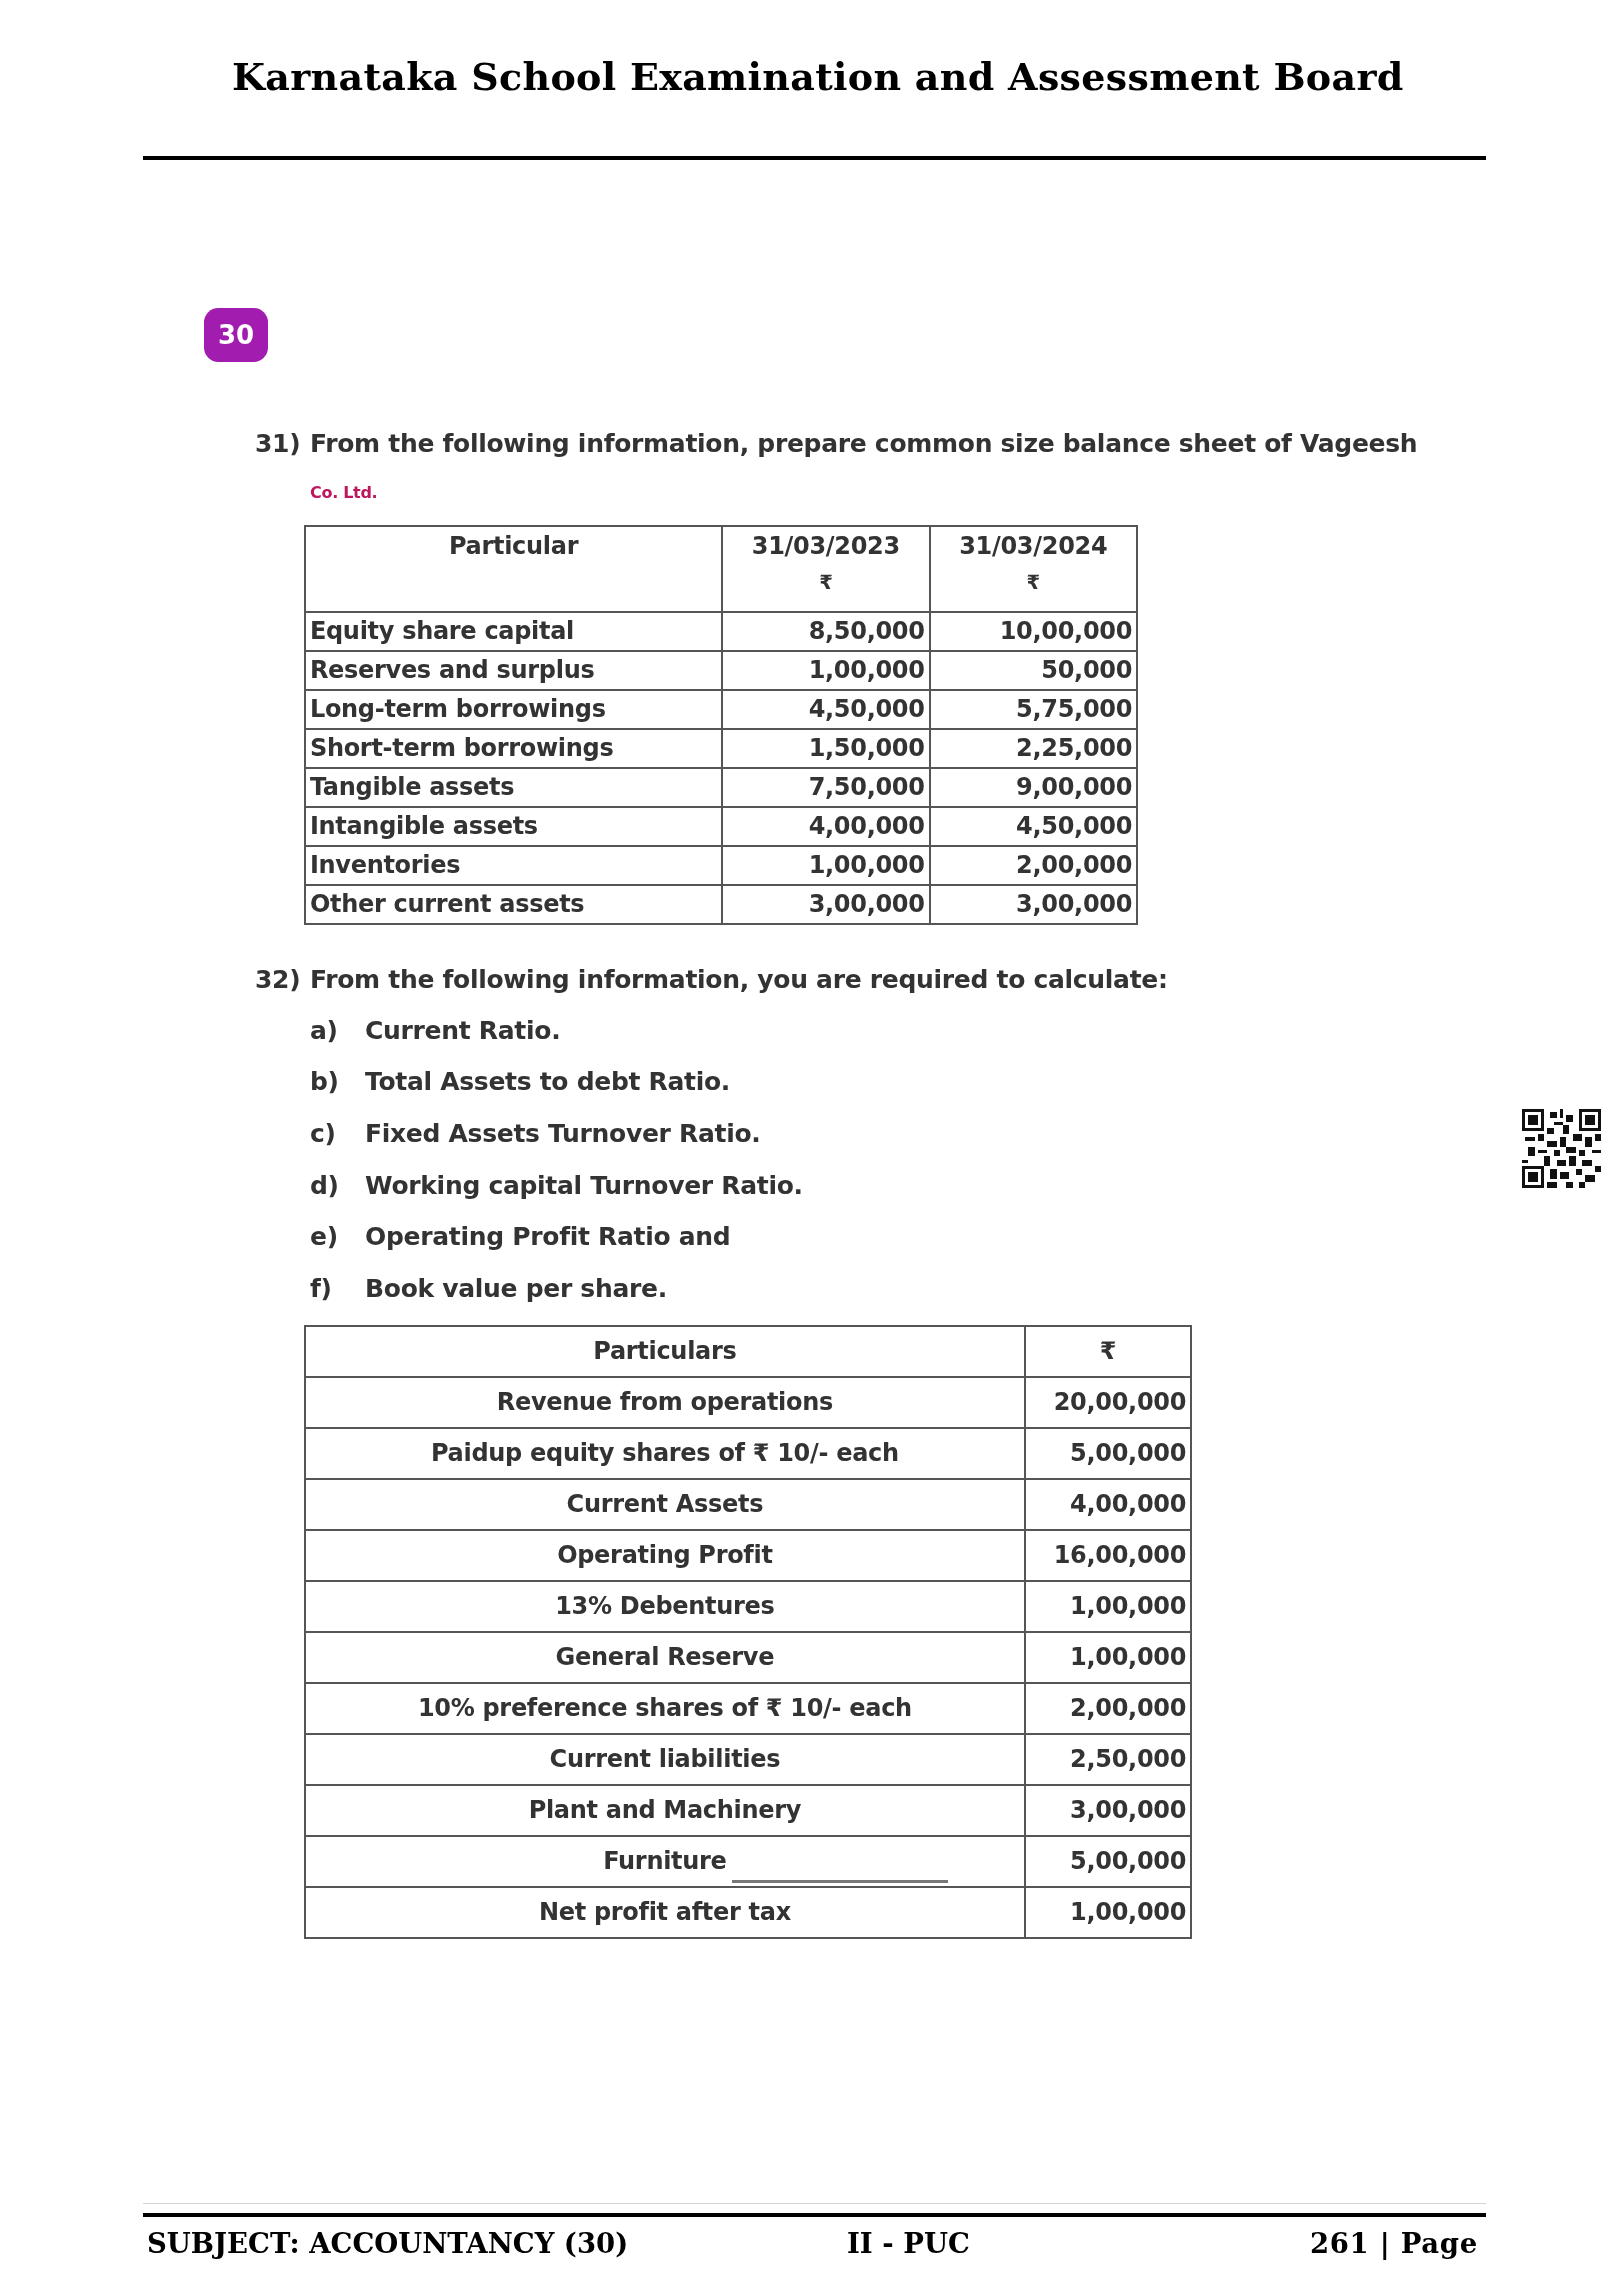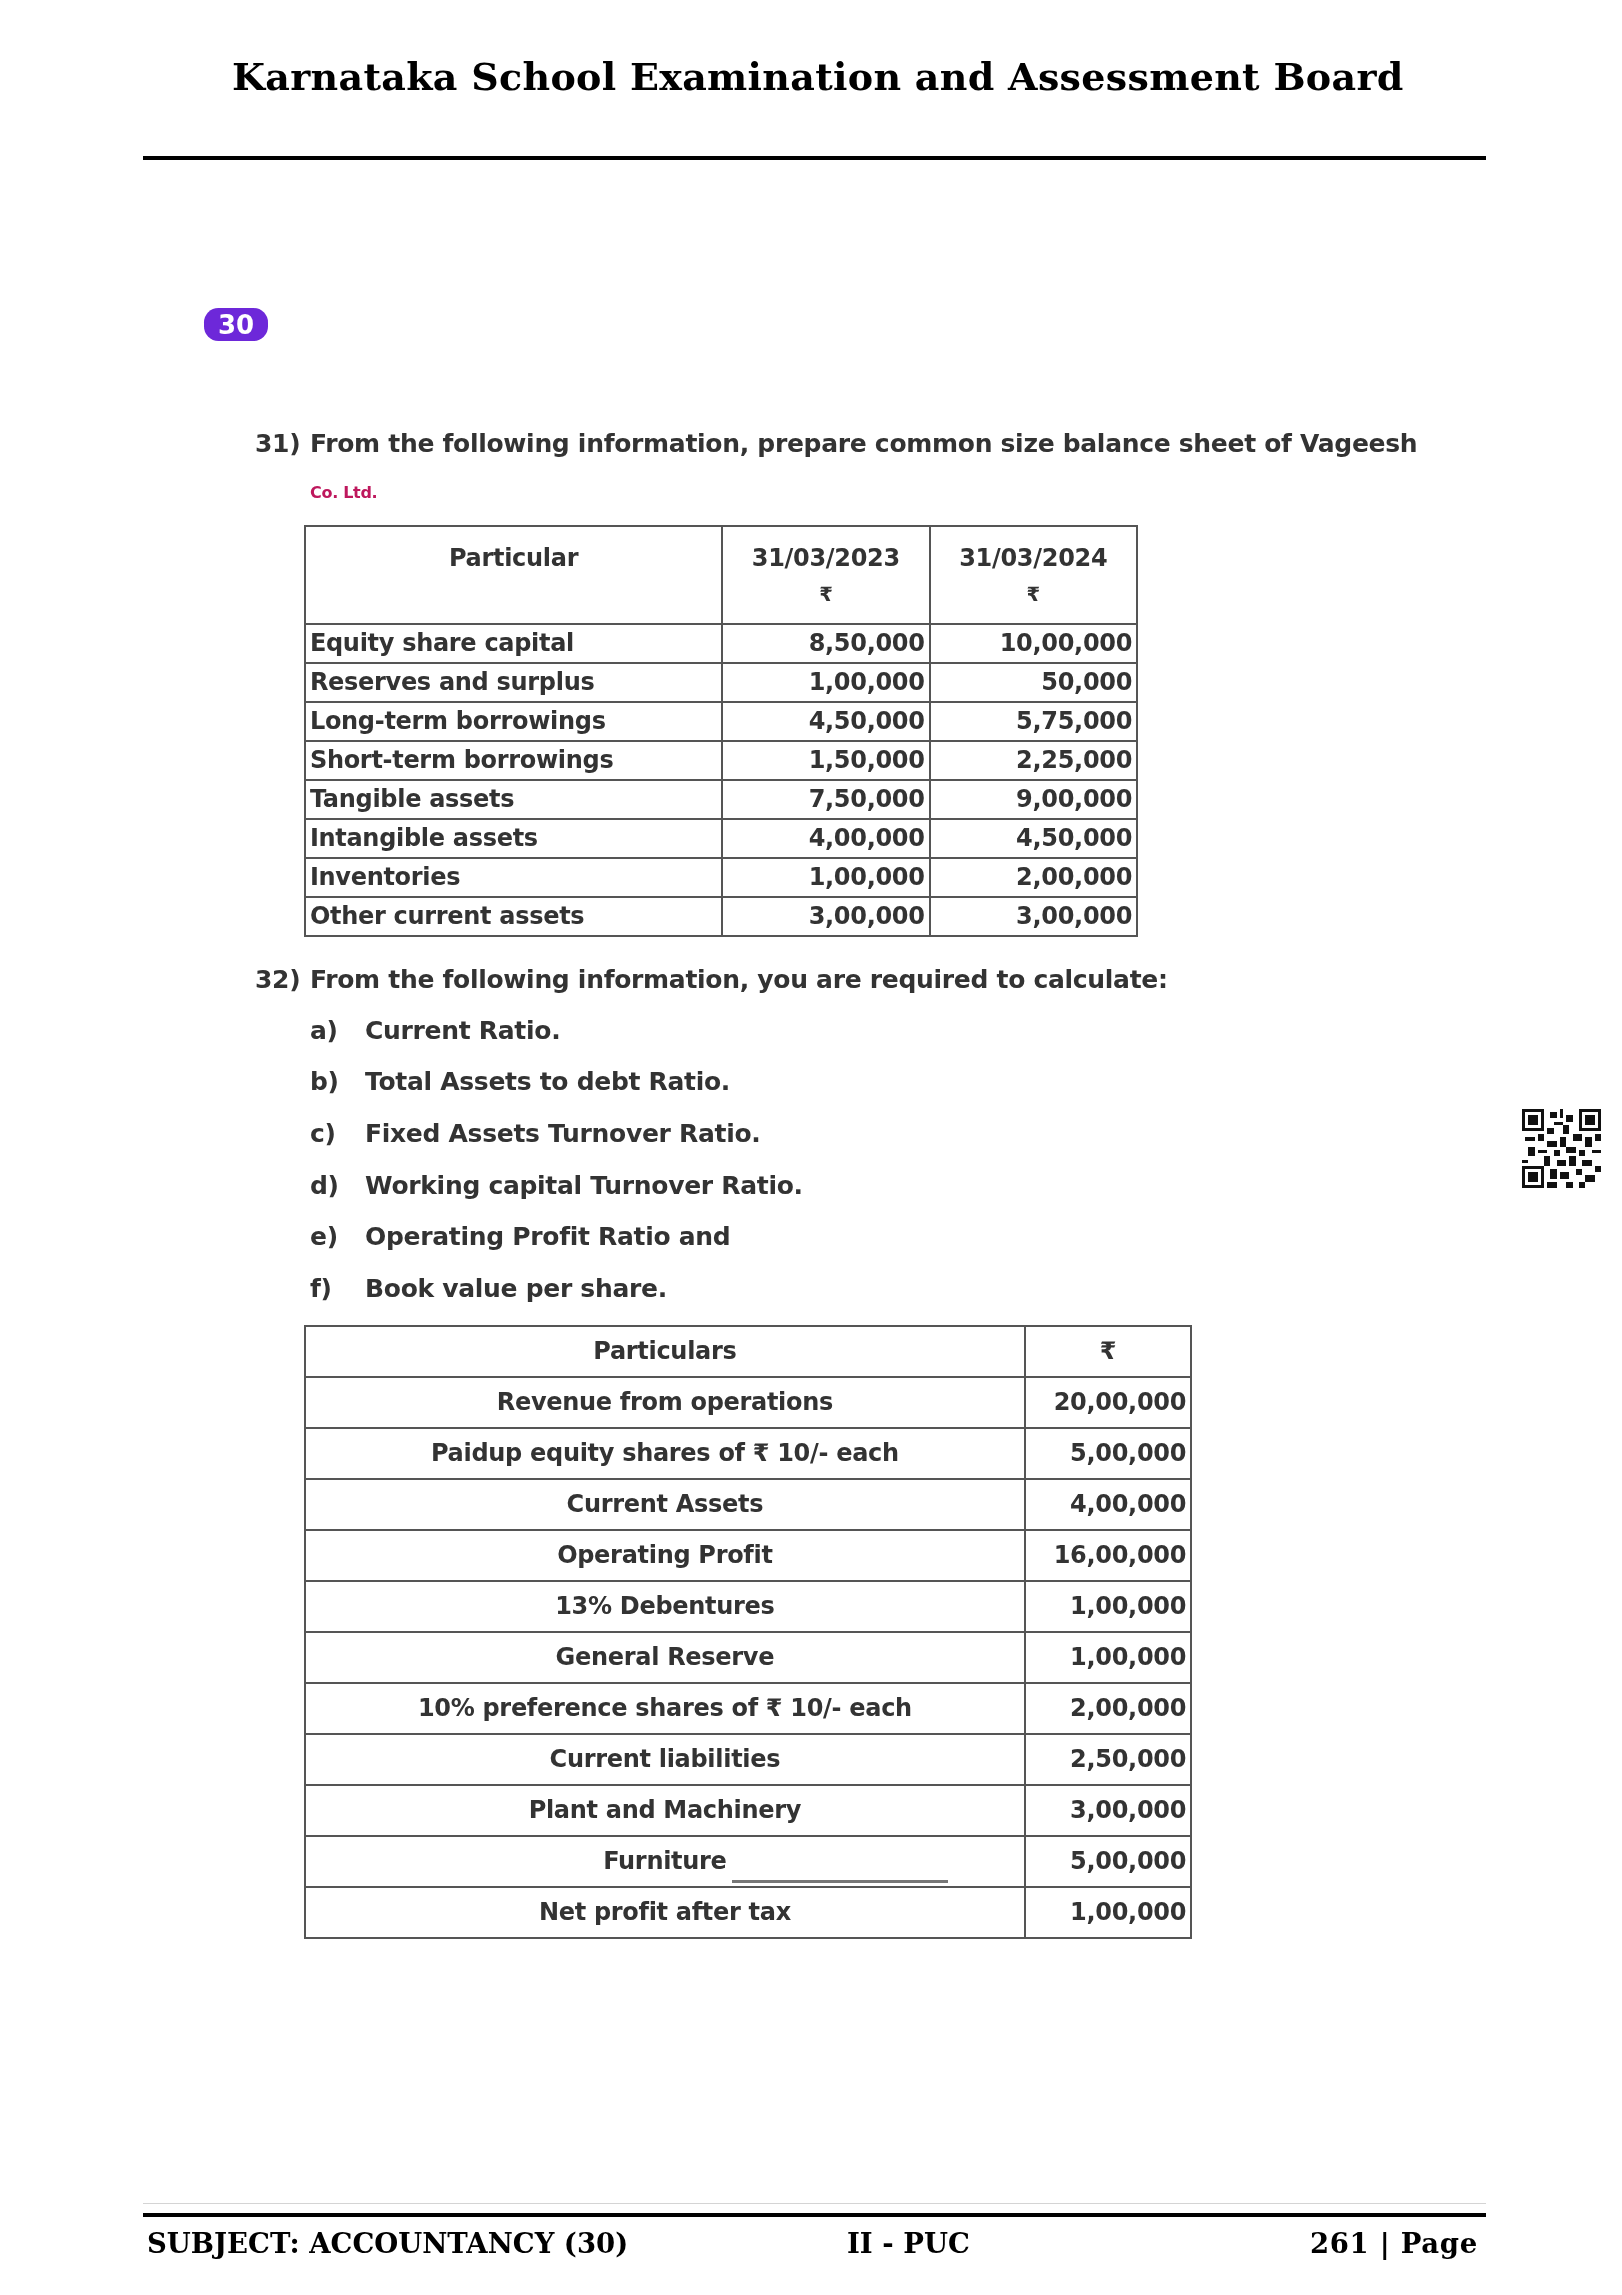--- a/index.html
+++ b/index.html
@@ -10,22 +10,22 @@
     .header-title {
       position: absolute; left: 232px; top: 54px;
       font-family: "DejaVu Serif", serif; font-weight: bold;
       font-size: 38px; letter-spacing: 0.3px; color: #000;
       white-space: nowrap;
     }
     .rule-top {
       position: absolute; left: 143px; top: 156px; width: 1343px; height: 3.9px; background: #000;
     }
     .badge {
-      position: absolute; left: 204px; top: 308px; width: 64px; height: 33px;
-      background: #6d28d9; border-radius: 14.4px; color: #fff;
+      position: absolute; left: 204px; top: 308px; width: 64px; height: 54px;
+      background: #a21caf; border-radius: 14.4px; color: #fff;
       font-family: "DejaVu Sans", sans-serif; font-weight: bold; font-size: 26px;
       display: flex; align-items: center; justify-content: center;
     }
     .q {
       position: absolute; font-family: "DejaVu Sans", sans-serif; font-size: 25px; color: #333;
       font-weight: bold; letter-spacing: -0.3px;
     }
     .q .num { position: absolute; left: 0; top: 0; }
     .q .text { position: absolute; left: 55px; top: 0; white-space: nowrap; }
     .q31 { left: 255px; top: 429px; width: 1178px; }
@@ -35,21 +35,21 @@
       font-family: "DejaVu Sans", sans-serif; font-size: 24px; color: #333; font-weight: bold; letter-spacing: -0.3px;
     }
     table.t1 td, table.t1 th, table.t2 td, table.t2 th {
       border: 2.6px solid #555; padding: 0 3.9px; height: 37px; line-height: 37px; white-space: nowrap;
     }
     table.t1 { left: 304px; top: 525px; width: 834px; }
     table.t1 th { font-weight: bold; text-align: center; vertical-align: top; }
     table.t1 .c0 { width: 404px; text-align: left; }
     table.t1 .c1 { width: 196px; text-align: right; }
     table.t1 .c2 { width: 196px; text-align: right; }
-    table.t1 thead th { height: 81px; line-height: 33px; padding-top: 15px; }
+    table.t1 thead th { height: 81px; line-height: 33px; padding-top: 3px; }
     .rupee-line { display: block; line-height: 39px; font-size: 19.6px; }
     .q32 { left: 255px; top: 965px; width: 1178px; }
     .sub {
       position: absolute; left: 310px; font-family: "DejaVu Sans", sans-serif; font-size: 25px;
       font-weight: bold; color: #333; letter-spacing: -0.3px;
     }
     .sub .letter { position: absolute; left: 0; top: 0; }
     .sub .label { position: absolute; left: 55px; top: 0; white-space: nowrap; }
     table.t2 { left: 304px; top: 1325px; width: 888px; }
     table.t2 th { font-weight: bold; text-align: center; }

